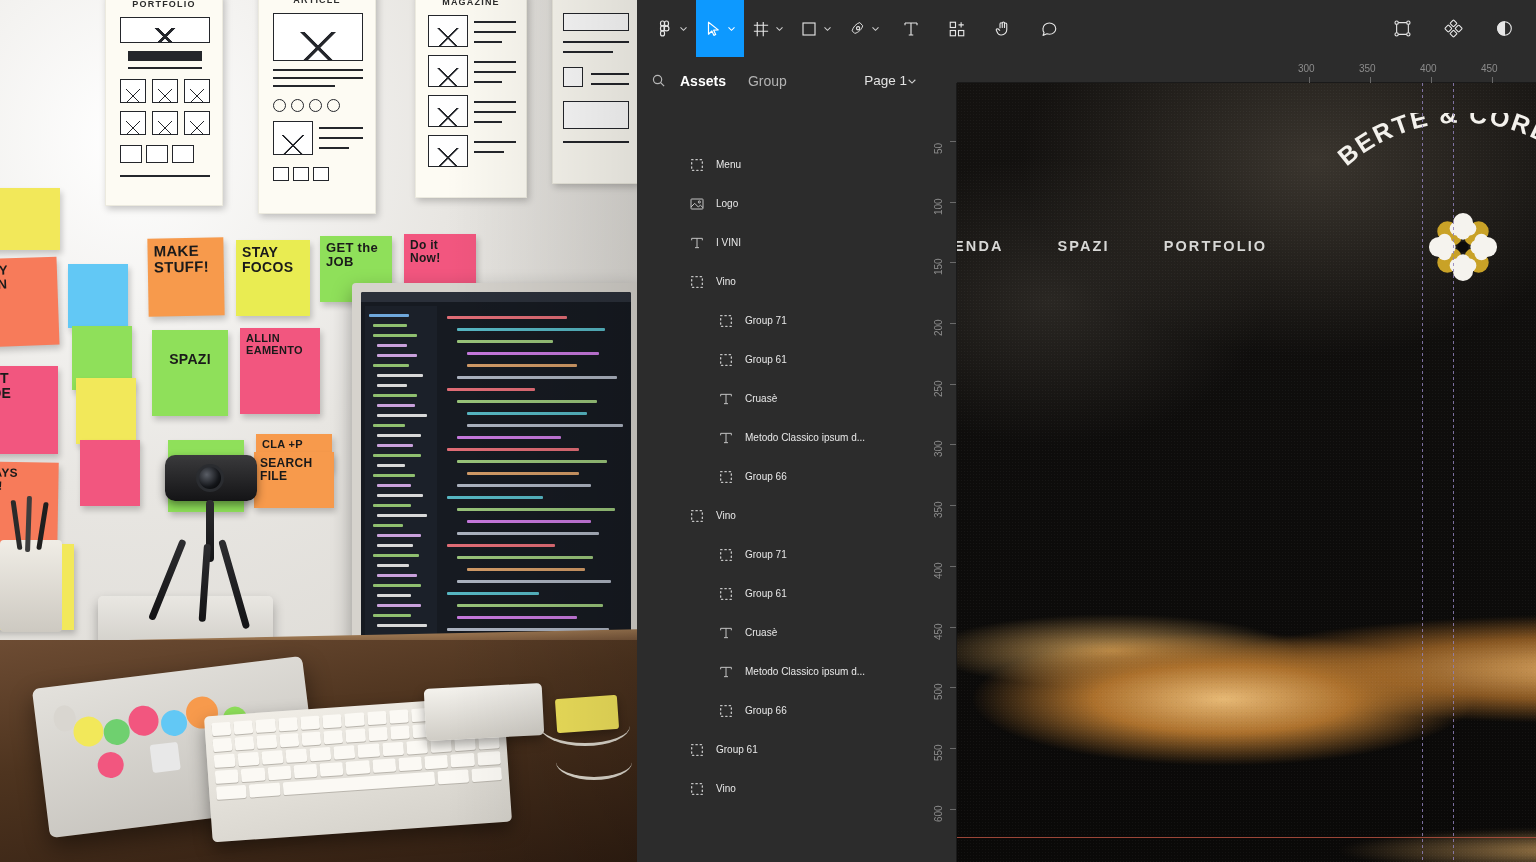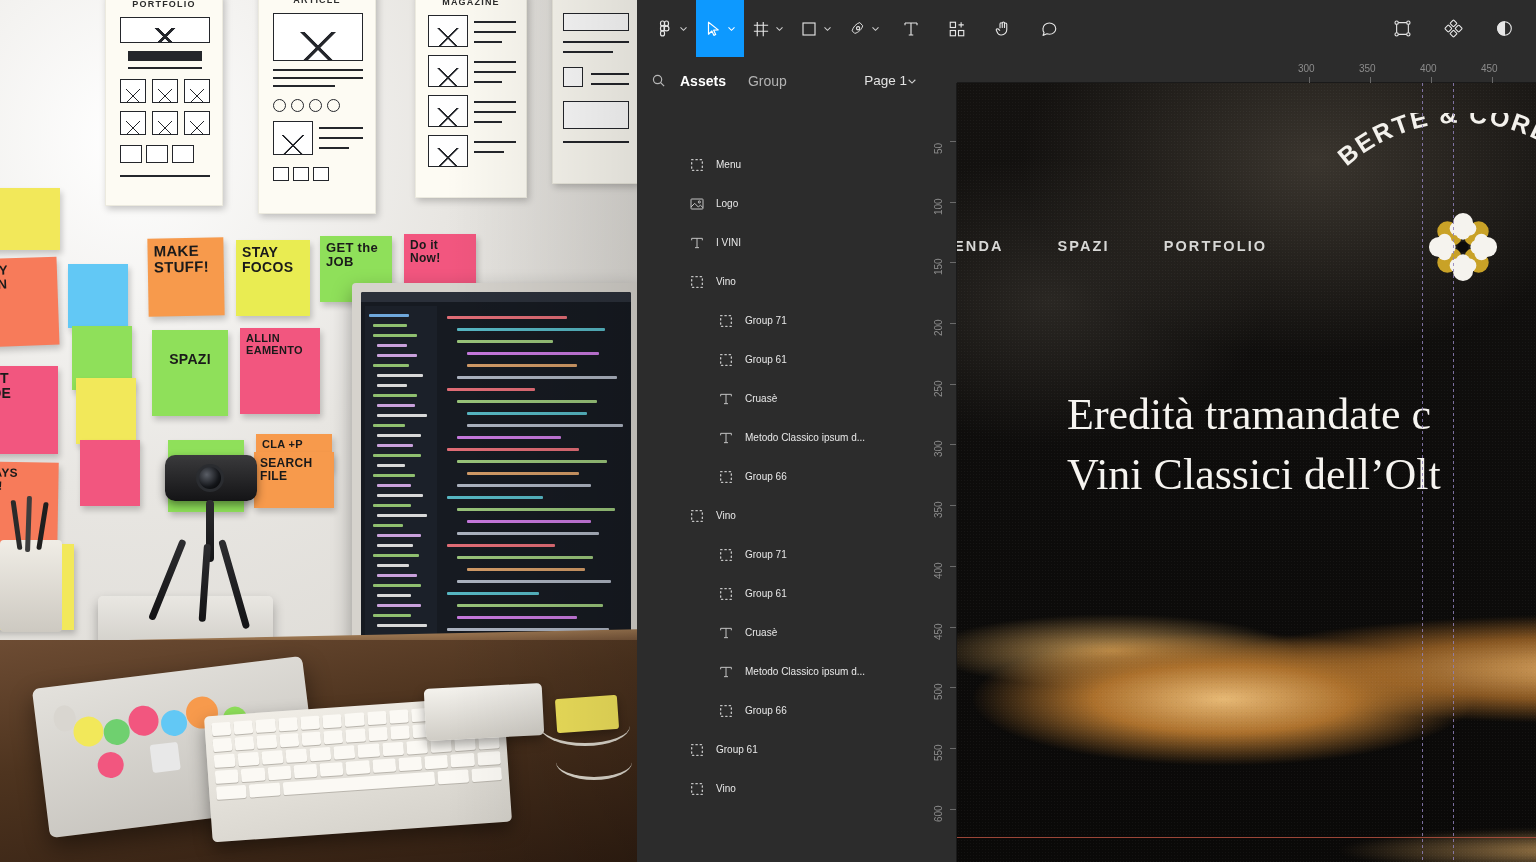--- a/index.html
+++ b/index.html
@@ -940,24 +940,20 @@
                   <circle cx="50" cy="24" r="11"></circle>
                   <circle cx="43" cy="30" r="7.5"></circle>
                   <circle cx="57" cy="30" r="7.5"></circle>
                   <circle cx="50" cy="34" r="8"></circle>
                 </g>
                 <circle cx="50" cy="50" r="6" fill="#0d0c0b"></circle>
               </g>
           </svg>
         </div>
 
-        <div class="headline">
-          <div>Eredità tramandate c</div>
-          <div>Vini Classici dell’Olt</div>
-        </div>
 
         <div class="guide-v" style="left:465px;"></div>
         <div class="guide-v" style="left:496px;"></div>
         <div class="guide-h" style="top:754px;"></div>
       </div>
 
       <div class="ruler-h" id="ruler-h">
           <div class="rt" style="left: 367px; top: 6px; z-index: 3;">300</div>
           <div class="tick" style="left: 378px; top: 20px; width: 1px; height: 6px;"></div>
           <div class="rt" style="left: 428px; top: 6px; z-index: 3;">350</div>

